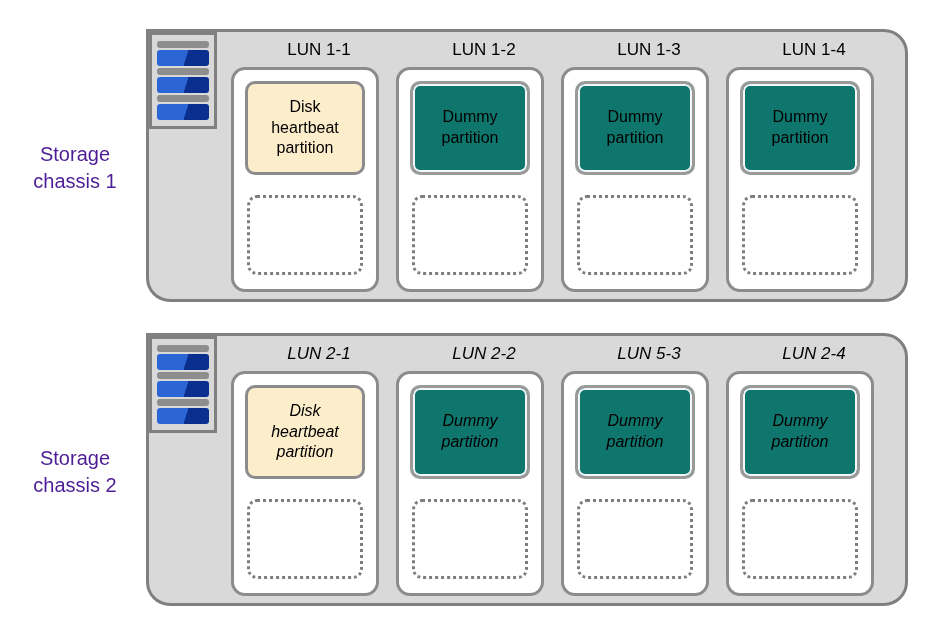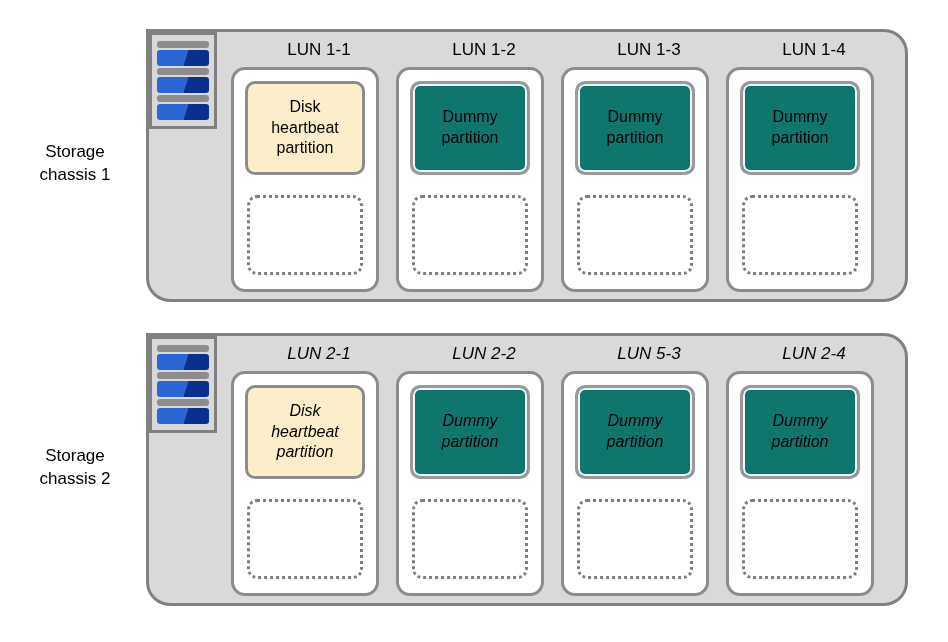--- a/index.html
+++ b/index.html
@@ -21,22 +21,22 @@
     width: 948px;
     height: 642px;
     background: #ffffff;
   }
 
   
   .chassis-label {
     position: absolute;
     width: 140px;
     text-align: center;
-    font-size: 17px;
-    color: #000000;
+    font-size: 20px;
+    color: #4c1d95;
     line-height: 1.35;
     white-space: pre-line;
   }
   #label-chassis-1 { left: 5px; top: 141px; }
   #label-chassis-2 { left: 5px; top: 445px; }
 
   
   .chassis {
     position: absolute;
     left: 146px;

